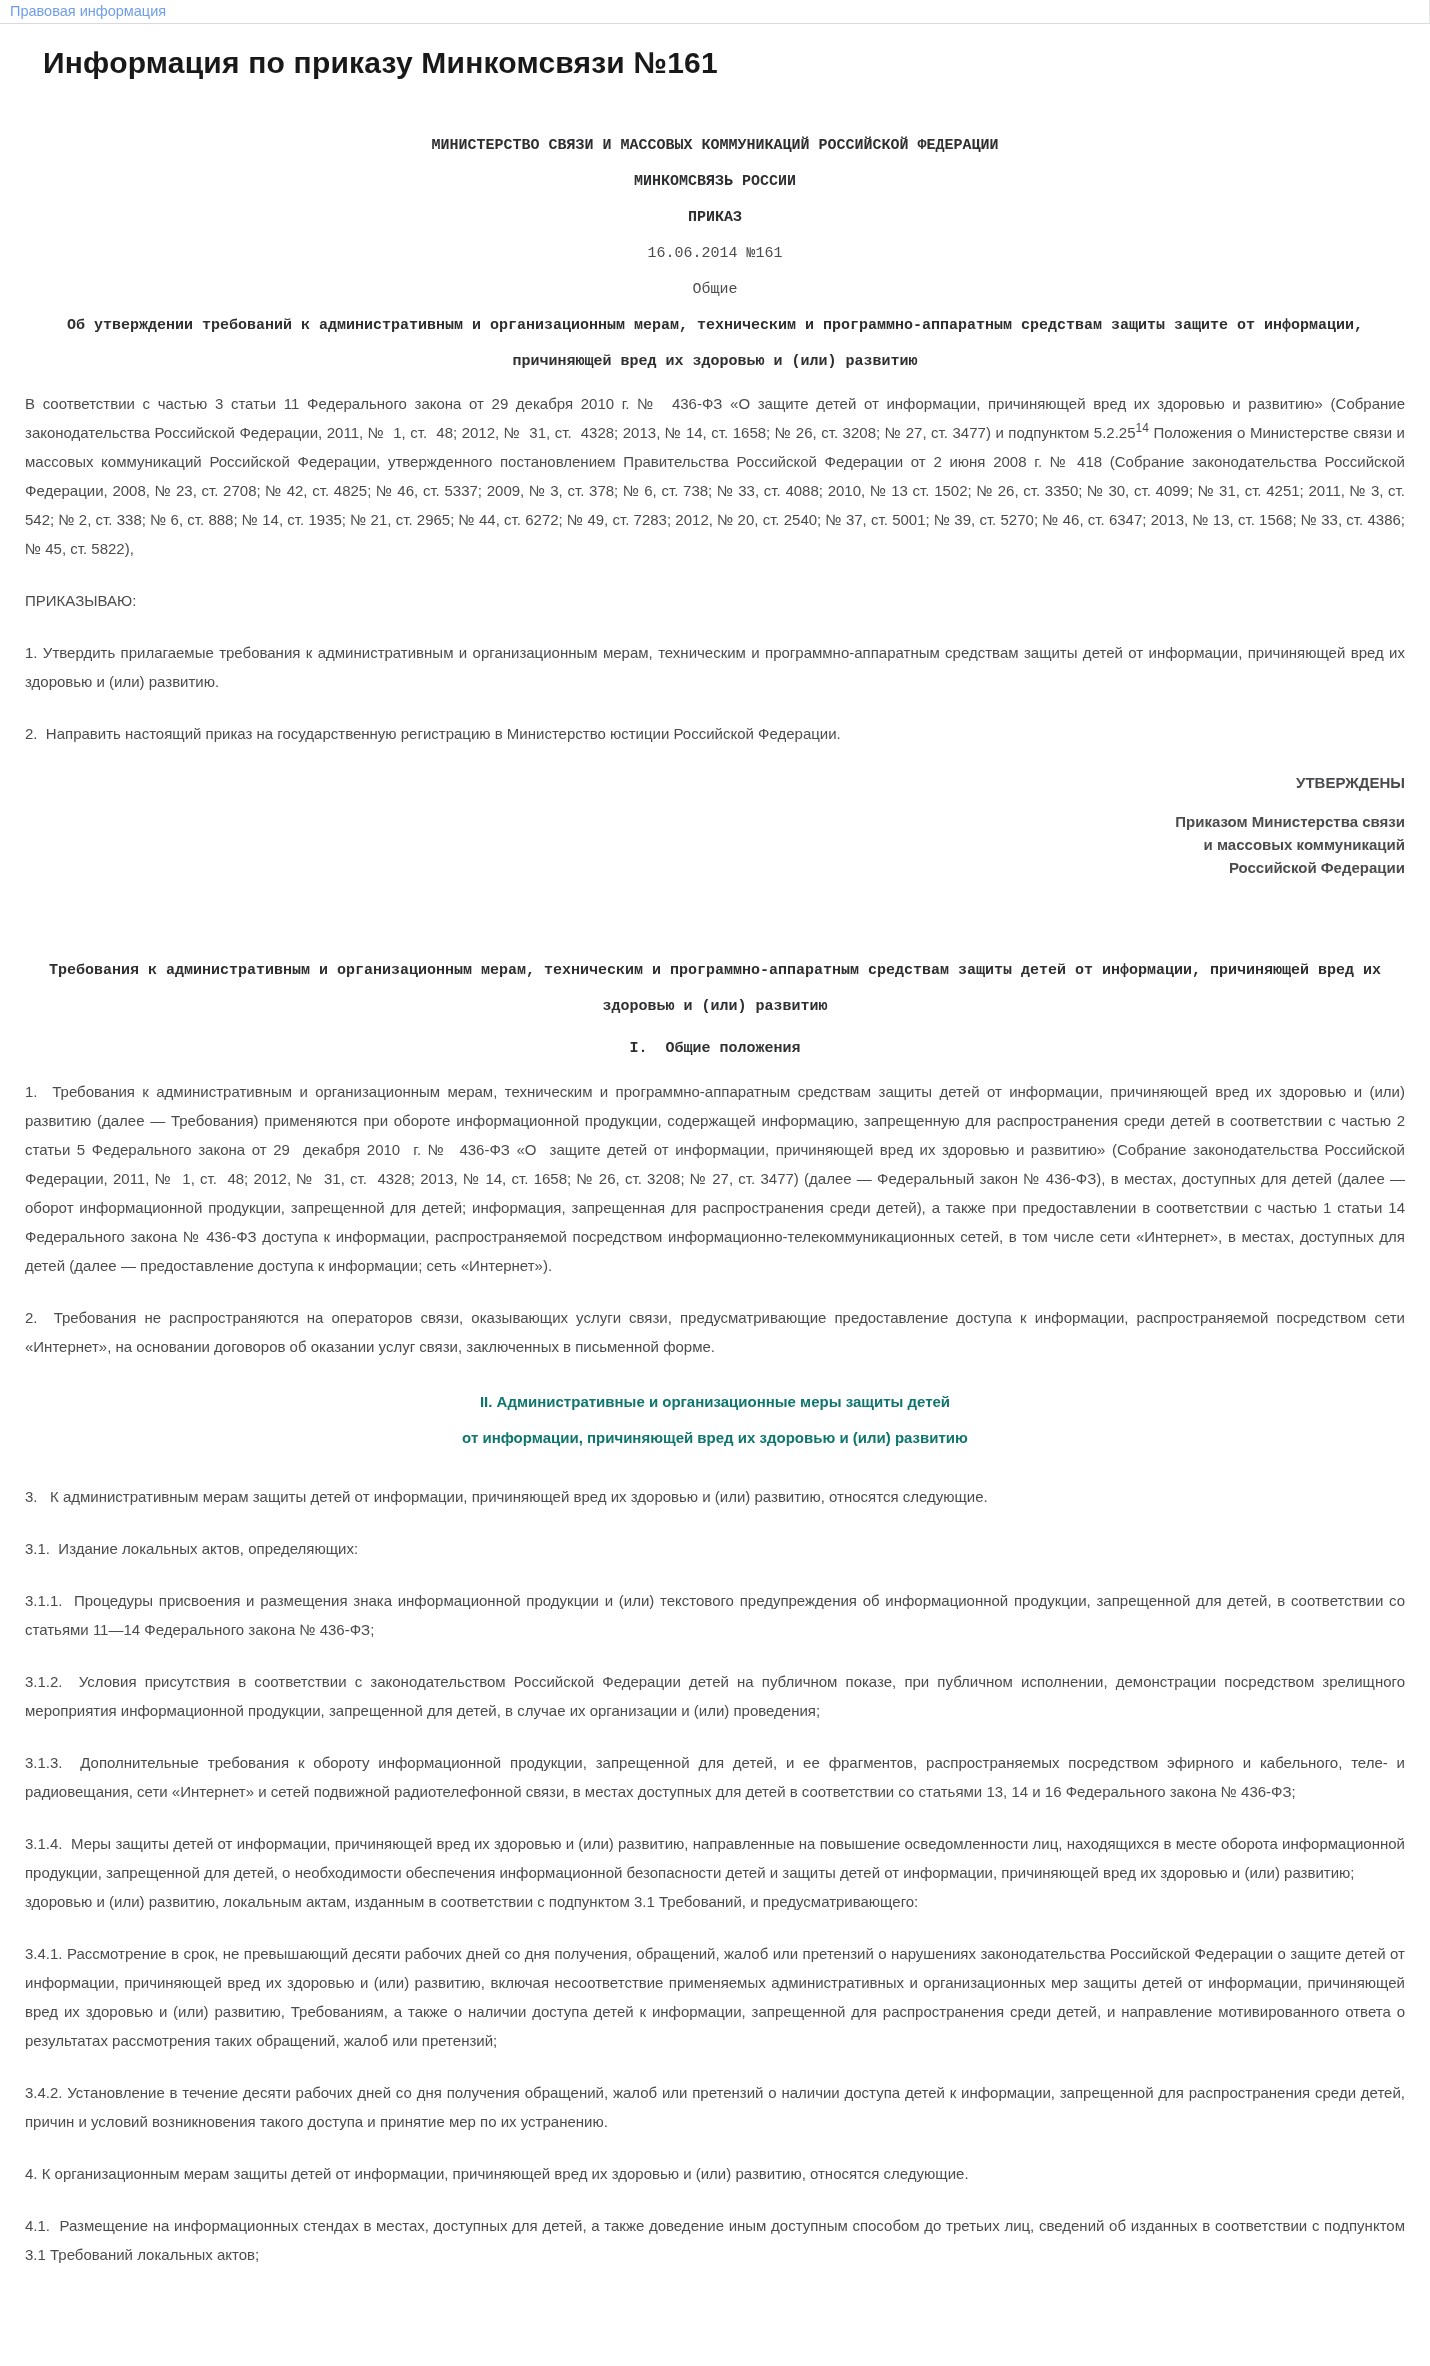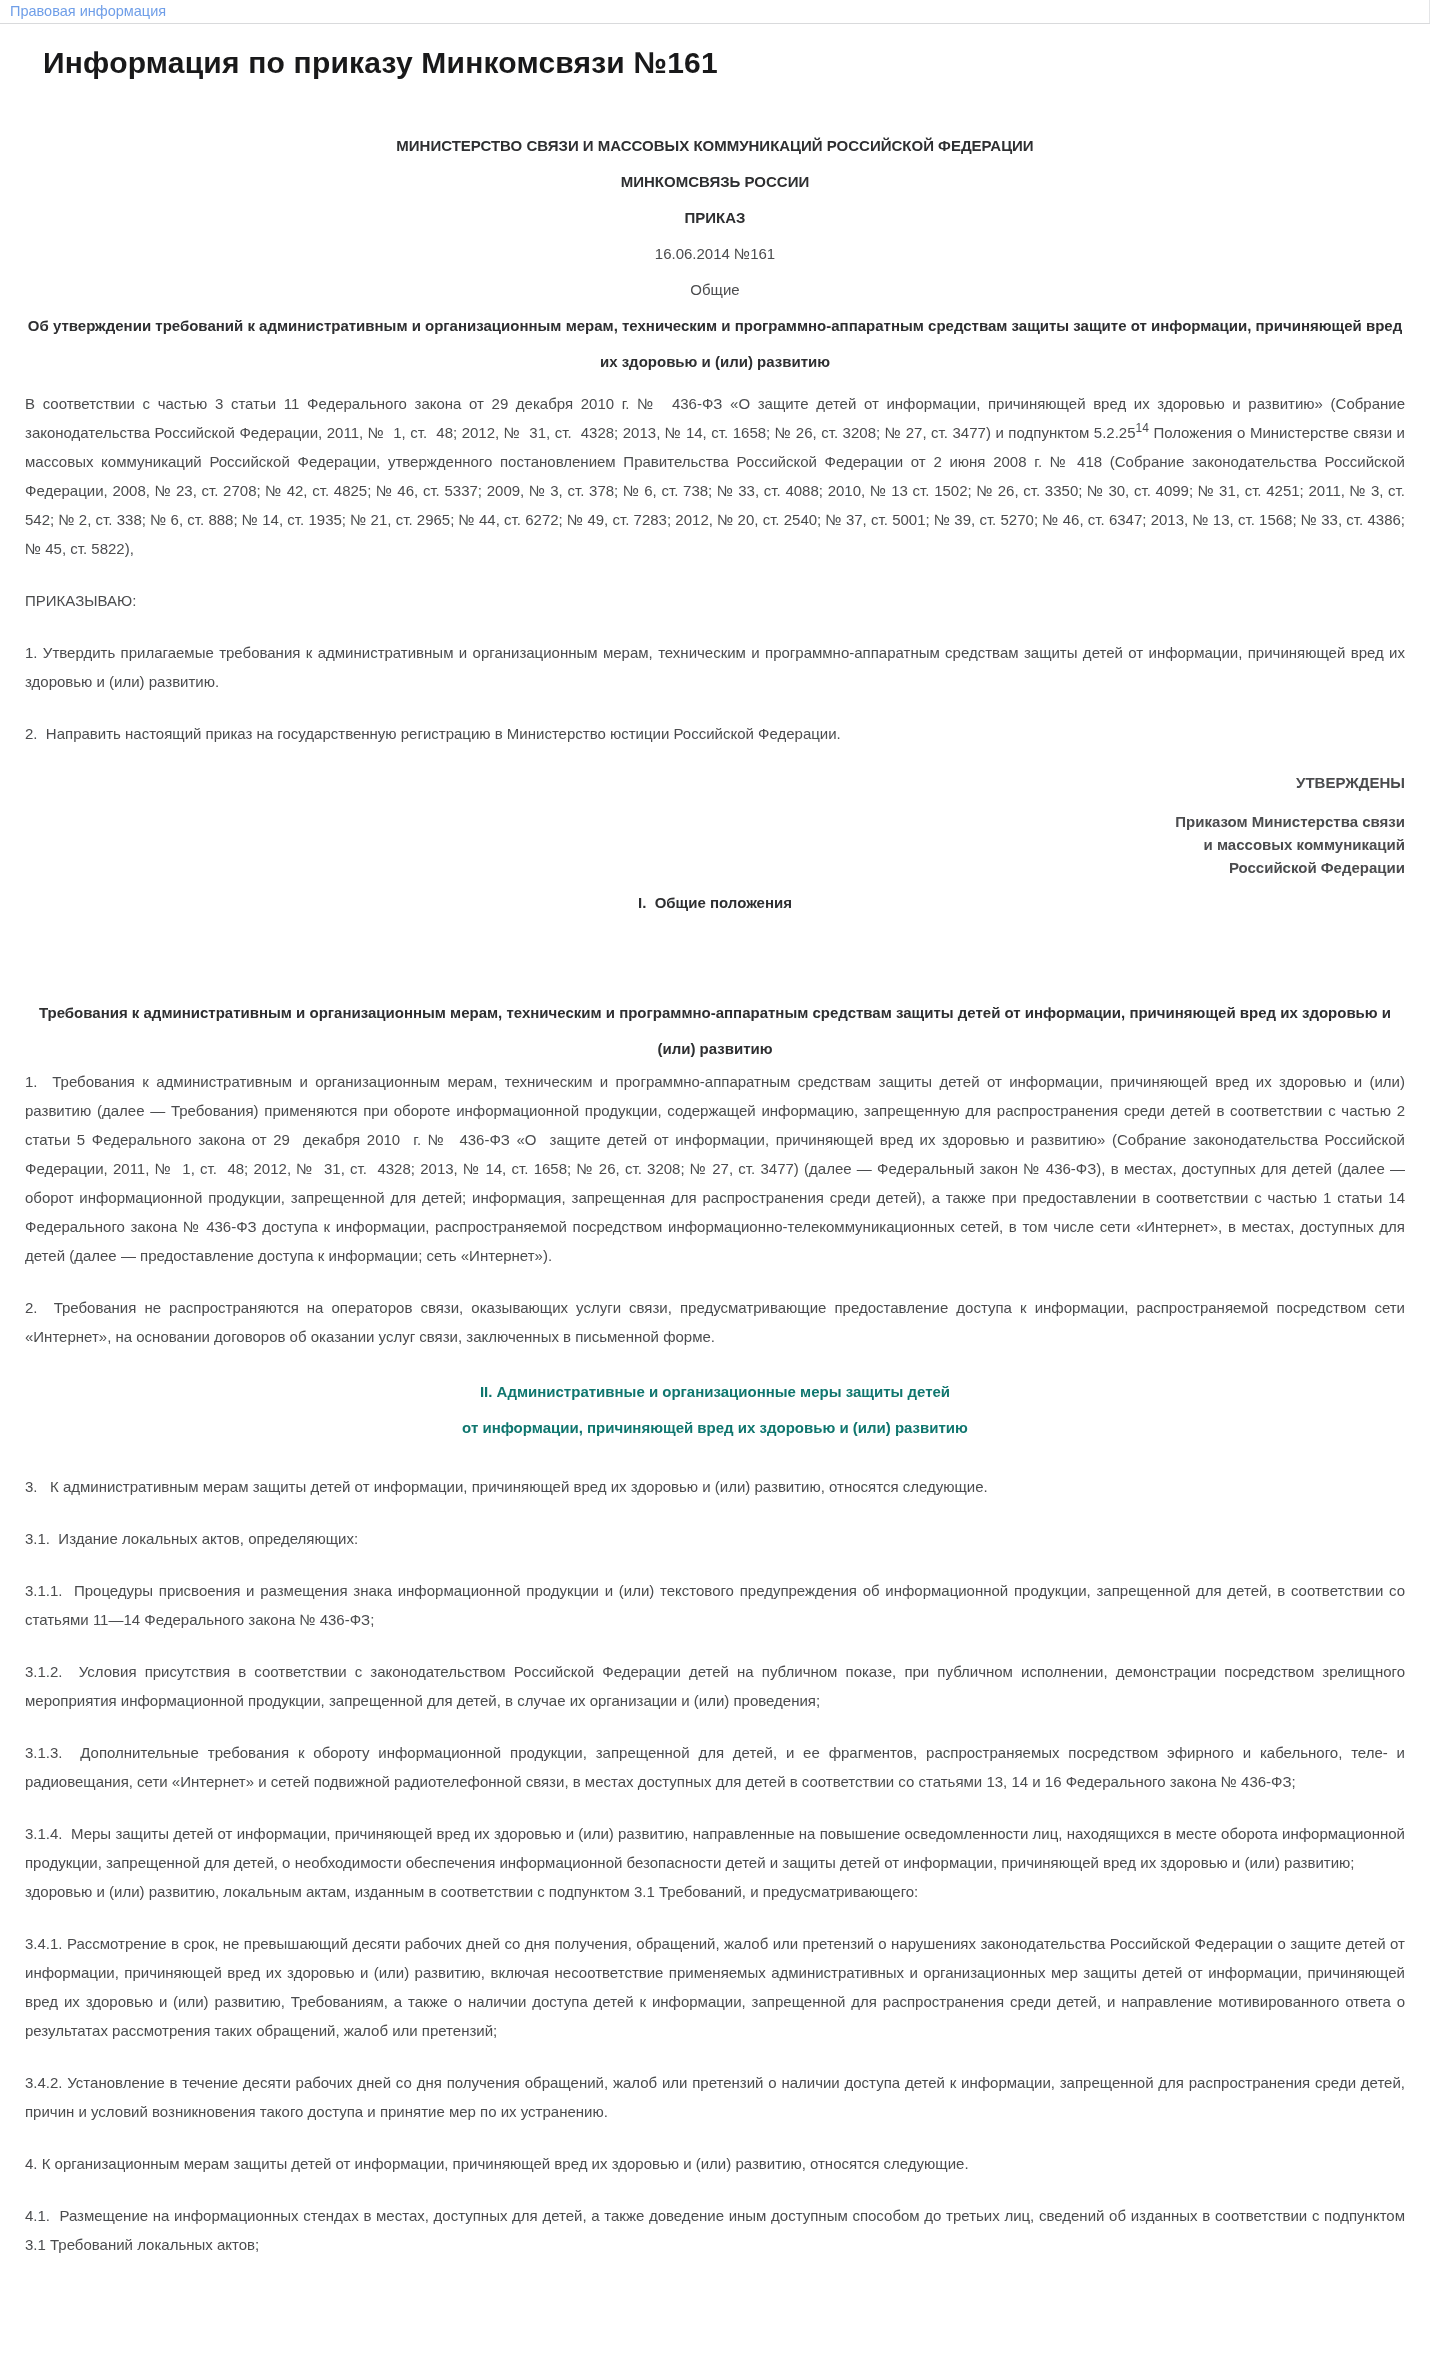--- a/index.html
+++ b/index.html
@@ -9,21 +9,21 @@
   
   .tabbar{display:flex;height:24px;align-items:stretch;flex-direction:column;}
   .tab{background:#fff;color:#6f9ee8;font-size:14.5px;line-height:23px;padding:0 14px 0 10px;
        border-right:1px solid #e4e5e7;white-space:nowrap;cursor:pointer;}
   .tab-strip{flex:1;background:#f9fafb;border-bottom:1px solid #d9dadc;}
 
   h1{font-size:30px;font-weight:700;color:#19191a;margin:22px 25px 48px 43px;letter-spacing:.2px;}
 
   .doc{padding:0 25px 30px 25px;font-size:15px;}
   .doc p{margin:0 0 23px 0;line-height:29px;}
-  .chead{text-align:center;margin:0 !important;line-height:36px !important;}
+  .chead{text-align:center;margin:0 !important;line-height:36px !important;font-family:Liberation Mono, monospace;}
   .b{font-weight:700;color:#2e2f31;}
   .subject{margin:0 0 9px 0 !important;}
   .just{text-align:justify;}
   sup{font-size:12px;line-height:0;vertical-align:super;}
 
   .sig-row{display:flex;margin:72px 0 0 0;line-height:29px;}
   .sig-role{width:200px;}
   .approved{text-align:right;margin-top:14px;font-weight:bold;}
   .approved-label{margin:0 0 16px 0 !important;line-height:23px !important;}
   .approved-lines div{line-height:23px;}
@@ -65,23 +65,23 @@
 
     <div class="approved">
       <p class="approved-label">УТВЕРЖДЕНЫ</p>
       <div class="approved-lines">
         <div>Приказом Министерства связи</div>
         <div>и массовых коммуникаций</div>
         <div>Российской Федерации</div>
       </div>
     </div>
 
+    <p class="chead b req-title">Требования к административным и организационным мерам, техническим и программно-аппаратным средствам защиты детей от информации, причиняющей вред их здоровью и (или) развитию</p>
+
     <p class="chead b sec1-head">I.&nbsp; Общие положения</p>
-
-    <p class="chead b req-title">Требования к административным и организационным мерам, техническим и программно-аппаратным средствам защиты детей от информации, причиняющей вред их здоровью и (или) развитию</p>
 
     <p class="just">1.&nbsp; Требования к административным и организационным мерам, техническим и программно-аппаратным средствам защиты детей от информации, причиняющей вред их здоровью и (или) развитию (далее — Требования) применяются при обороте информационной продукции, содержащей информацию, запрещенную для распространения среди детей в соответствии с частью 2 статьи 5 Федерального закона от 29&nbsp; декабря 2010&nbsp; г. №&nbsp; 436-ФЗ «О&nbsp; защите детей от информации, причиняющей вред их здоровью и развитию» (Собрание законодательства Российской Федерации, 2011, №&nbsp; 1, ст.&nbsp; 48; 2012, №&nbsp; 31, ст.&nbsp; 4328; 2013, № 14, ст. 1658; № 26, ст. 3208; № 27, ст. 3477) (далее — Федеральный закон № 436-ФЗ), в местах, доступных для детей (далее — оборот информационной продукции, запрещенной для детей; информация, запрещенная для распространения среди детей), а также при предоставлении в соответствии с частью 1 статьи 14 Федерального закона № 436-ФЗ доступа к информации, распространяемой посредством информационно-телекоммуникационных сетей, в том числе сети «Интернет», в местах, доступных для детей (далее — предоставление доступа к информации; сеть «Интернет»).</p>
     <p class="just">2.&nbsp; Требования не распространяются на операторов связи, оказывающих услуги связи, предусматривающие предоставление доступа к информации, распространяемой посредством сети «Интернет», на основании договоров об оказании услуг связи, заключенных в письменной форме.</p>
 
     <div class="sec-heading">
       <div>II. Административные и организационные меры защиты детей</div>
       <div>от информации, причиняющей вред их здоровью и (или) развитию</div>
     </div>
 
     <p class="just">3.&nbsp;&nbsp; К административным мерам защиты детей от информации, причиняющей вред их здоровью и (или) развитию, относятся следующие.</p>

